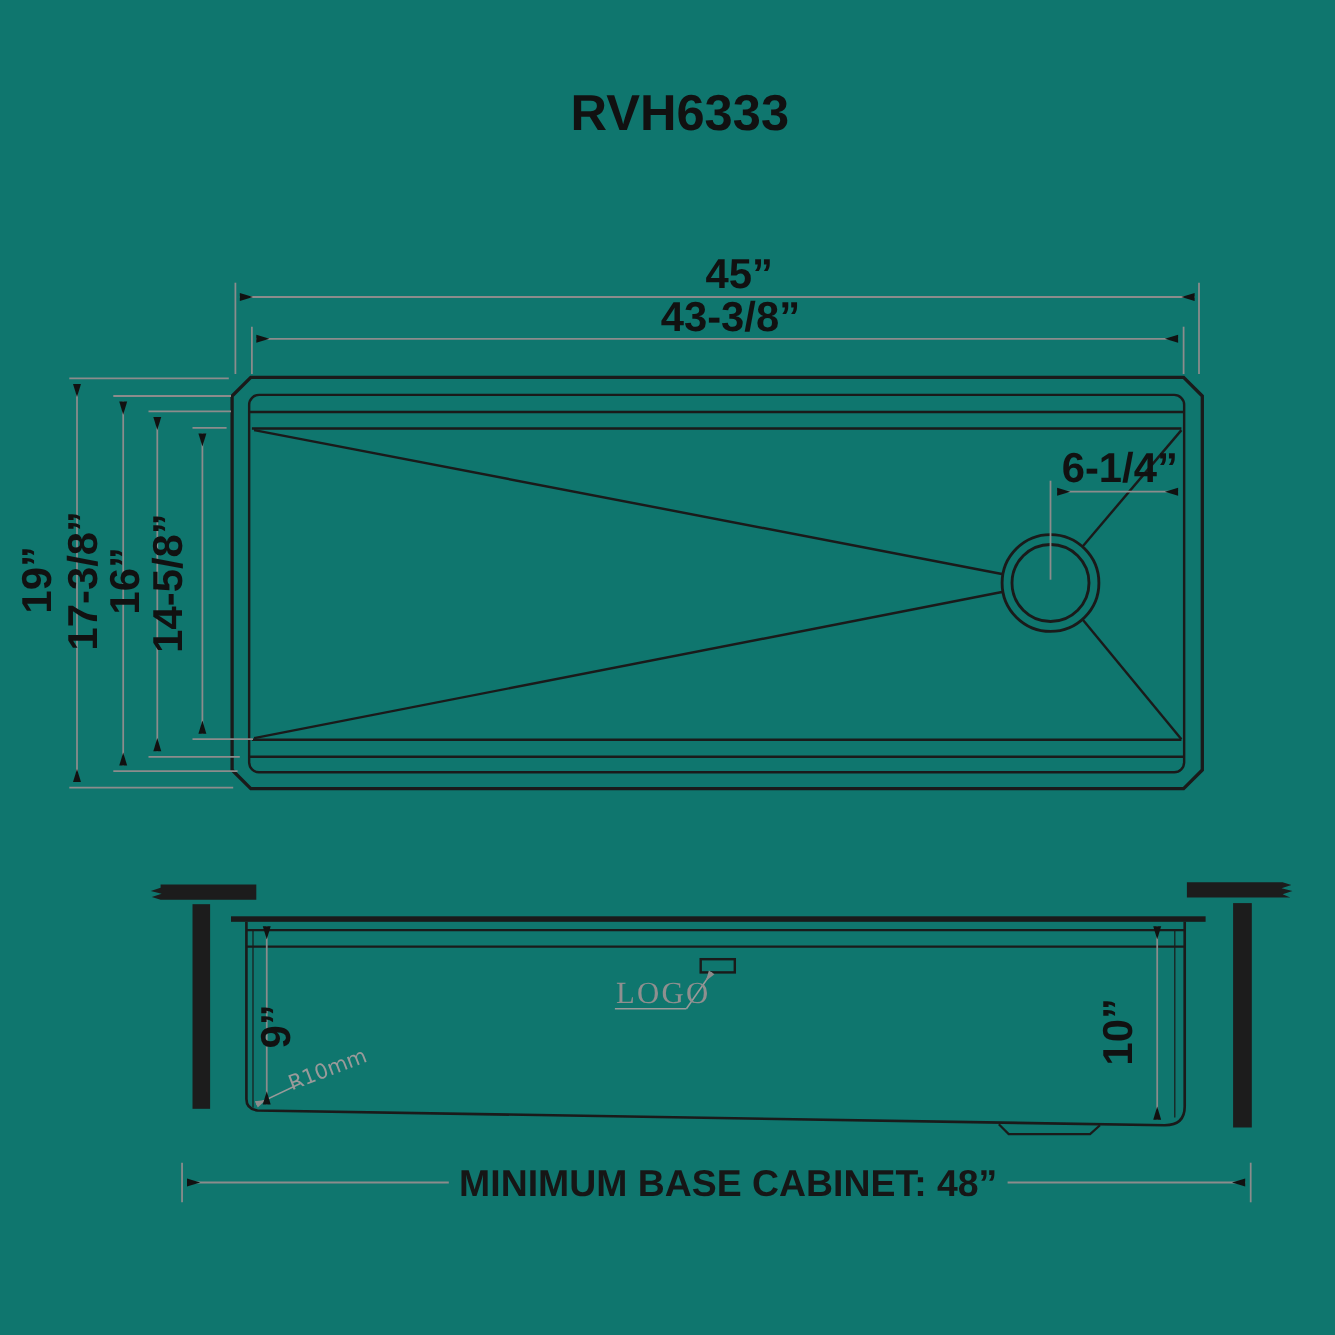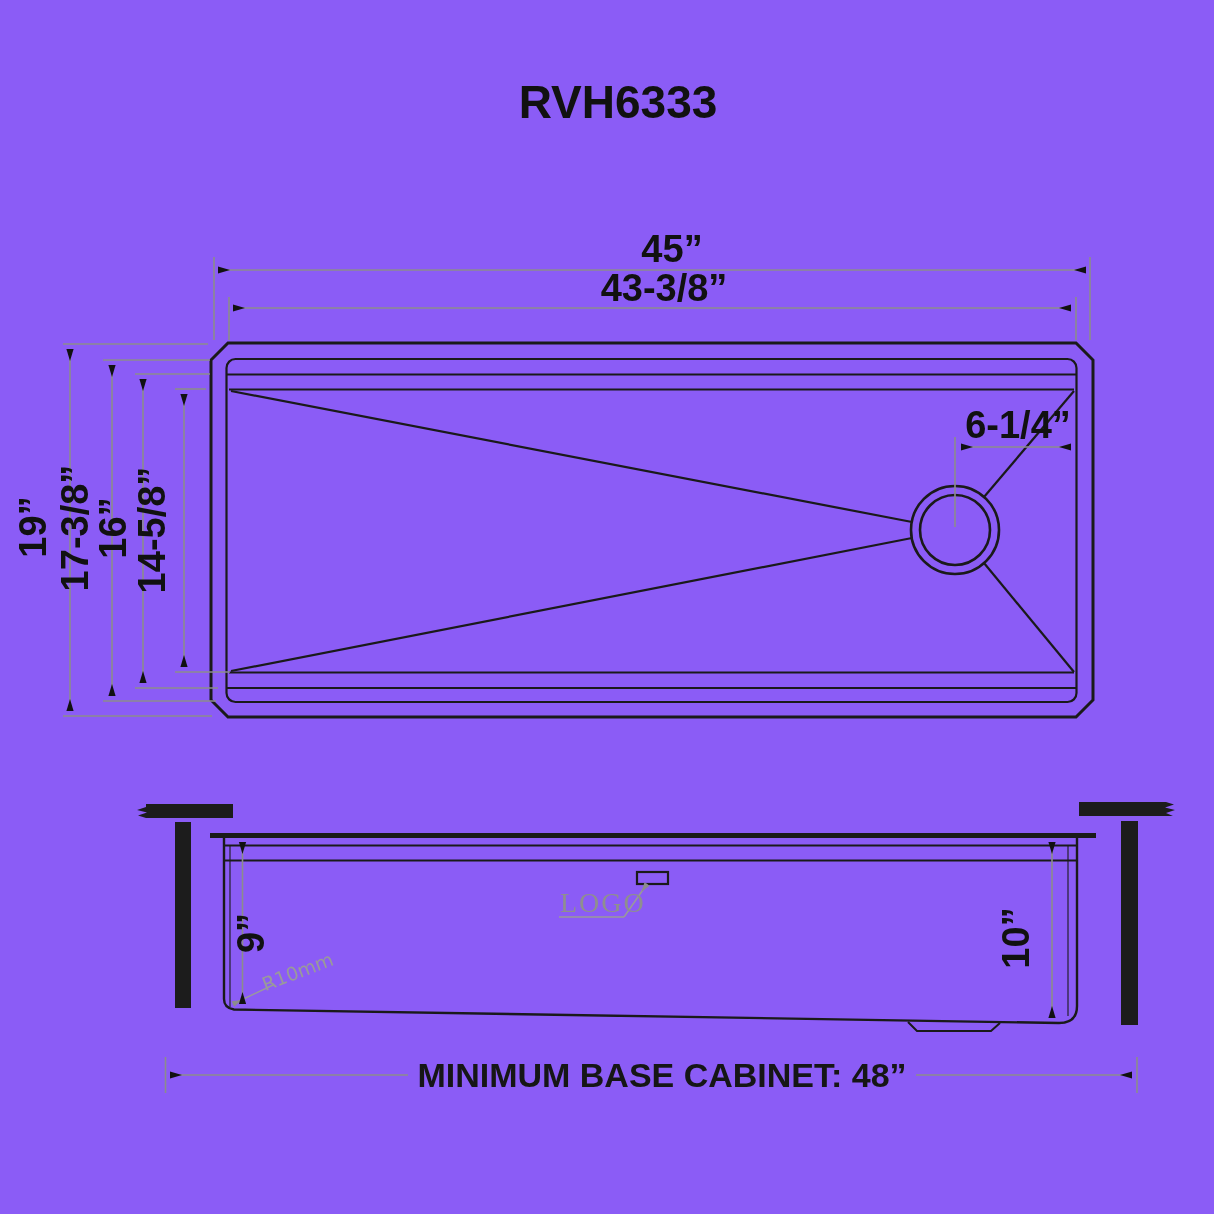--- a/index.html
+++ b/index.html
@@ -1,16 +1,16 @@
 <!DOCTYPE html>
 <html><head>
 <meta charset="utf-8">
 <style>
   html,body{margin:0;padding:0;background:#ffffff;}
-  .stage{position:relative;width:1214px;height:1214px;background:#8b5cf6;overflow:hidden;
+  .stage{position:relative;width:1214px;height:1214px;background:#0f766e;overflow:hidden;
          font-family:"Liberation Sans",sans-serif;}
   svg{position:absolute;left:0;top:0;}
   .dim-label{font:700 38px "Liberation Sans",sans-serif;fill:#111;}
   .title-label{font:700 46px "Liberation Sans",sans-serif;fill:#111;}
   .footer-label{font:700 34px "Liberation Sans",sans-serif;fill:#161616;}
   .muted-label{font:400 19px "DejaVu Sans",sans-serif;fill:#9a9a9a;}
   .logo-label{font:400 28px "Liberation Serif",serif;fill:#8f8f8f;letter-spacing:2px;}
 </style>
 </head>
 <body>

